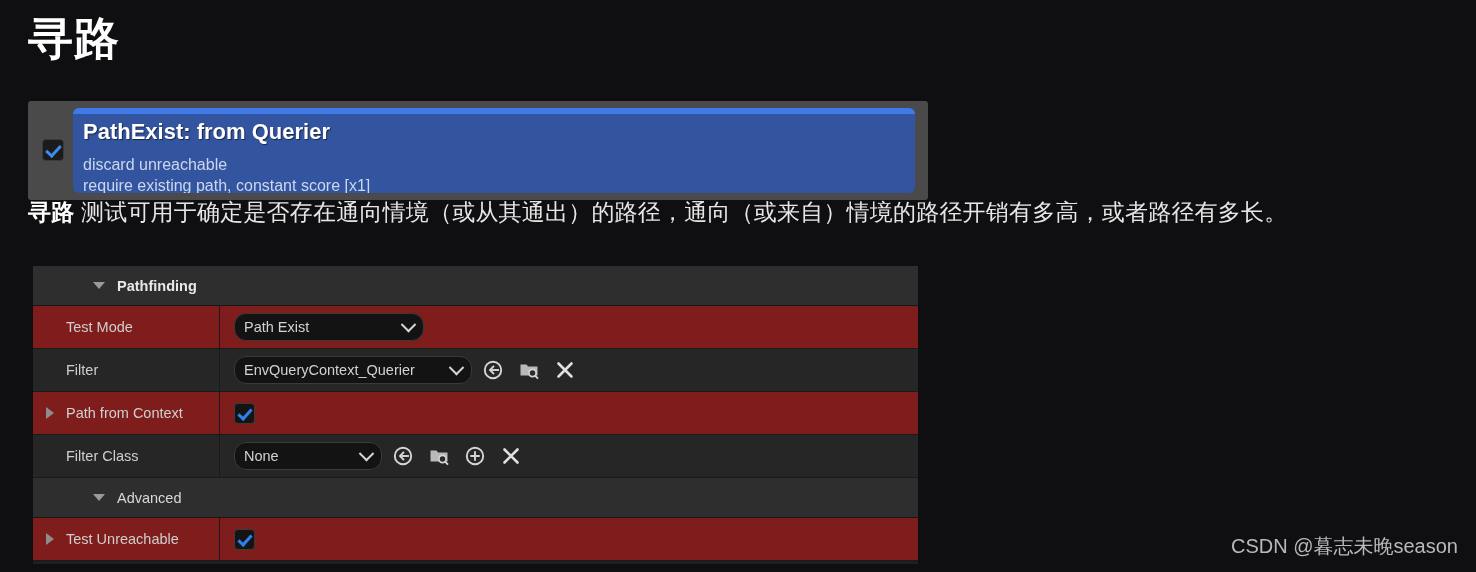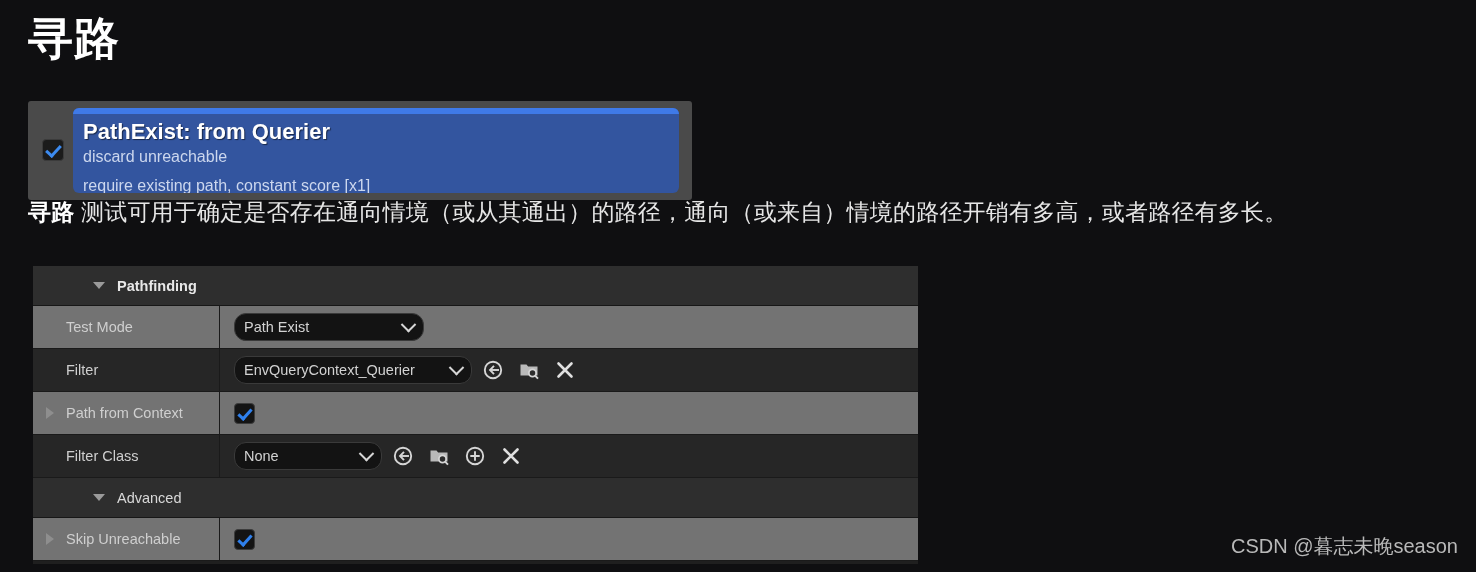--- a/index.html
+++ b/index.html
@@ -26,21 +26,21 @@
     color: #ffffff;
     letter-spacing: 1px;
     line-height: 1.1;
   }
 
   
   #node-wrap {
     position: absolute;
     left: 28px;
     top: 101px;
-    width: 664px;
+    width: 900px;
     height: 99px;
     background: #4a4a4a;
     border-radius: 3px;
     box-sizing: border-box;
   }
   #node-checkbox {
     position: absolute;
     left: 14px;
     top: 38px;
     width: 22px;
@@ -88,21 +88,21 @@
     text-shadow: 1px 1px 1px rgba(0,0,0,.55);
     white-space: nowrap;
   }
   .node-sub {
     position: absolute;
     left: 10px;
     font-size: 16px;
     color: #ccd7ee;
     white-space: nowrap;
   }
-  #node-sub-1 { top: 40px; }
+  #node-sub-1 { top: 48px; }
   #node-sub-2 { top: 69px; }
 
   
   #caption {
     position: absolute;
     left: 28px;
     top: 197px;
     font-size: 23px;
     color: #e6e6e6;
     white-space: nowrap;
@@ -147,21 +147,21 @@
   .section-header.bold .sec-label { font-weight: bold; color: #e8e8e8; }
 
   .prop-row {
     position: relative;
     height: 42px;
     background: #262626;
     border-bottom: 1px solid #1a1a1a;
     display: flex;
     align-items: center;
   }
-  .prop-row.alt { background: #737373; }
+  .prop-row.alt { background: #7f1d1d; }
   .prop-row .name-col {
     width: 187px;
     height: 100%;
     display: flex;
     align-items: center;
     border-right: 1px solid #1a1a1a;
     box-sizing: border-box;
   }
   .prop-row .tri-right {
     width: 0; height: 0;
@@ -373,21 +373,21 @@
   </div>
 
   <div class="section-header">
     <span class="tri-down"></span>
     <span class="sec-label">Advanced</span>
   </div>
 
   <div class="prop-row alt">
     <div class="name-col">
       <span class="tri-right"></span>
-      <span class="prop-label">Skip Unreachable</span>
+      <span class="prop-label">Test Unreachable</span>
     </div>
     <div class="value-col">
       <span class="prop-check">
         <span class="tick"></span>
       </span>
     </div>
   </div>
 
 </div>
 

